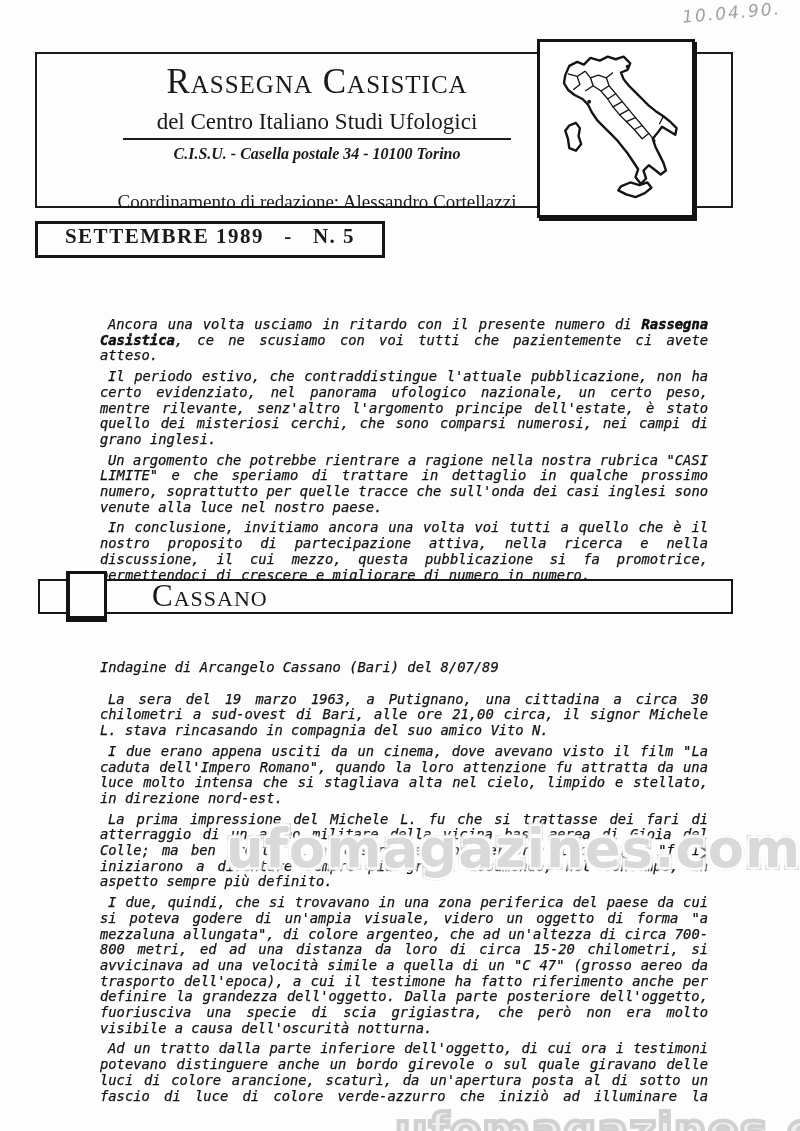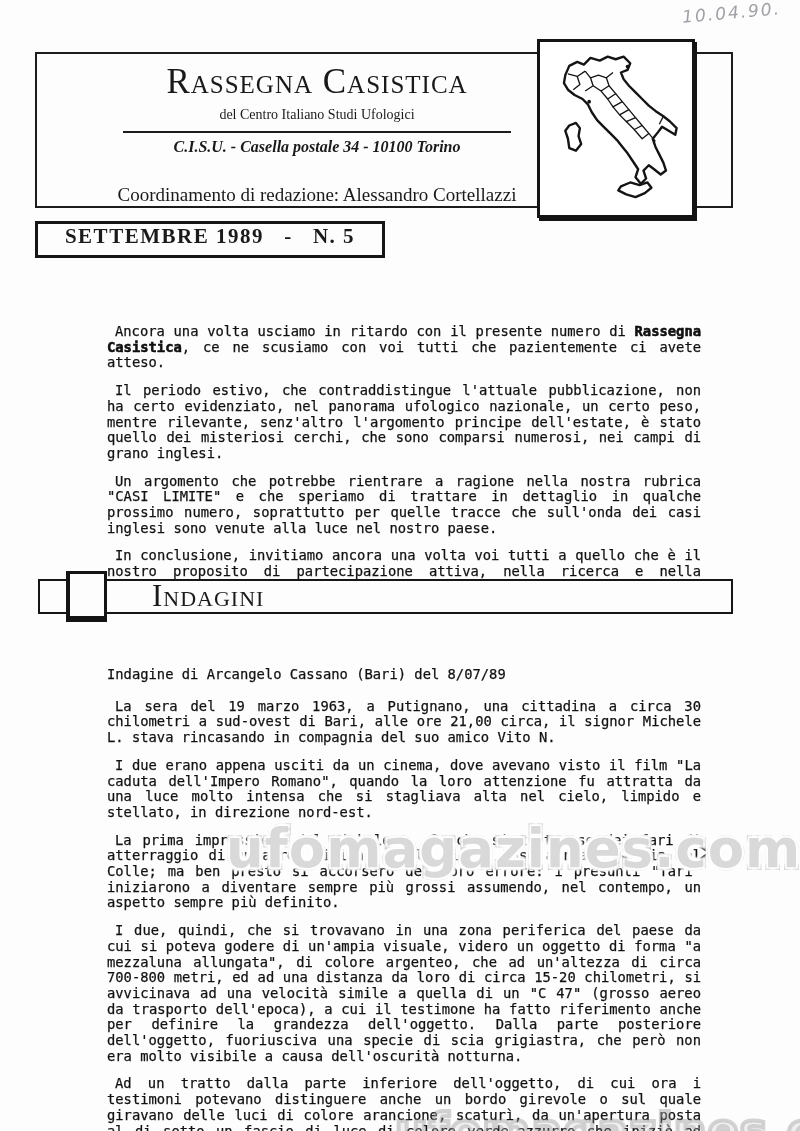--- a/index.html
+++ b/index.html
@@ -20,21 +20,21 @@
     position:absolute;left:35px;top:52px;width:694px;height:152px;
     border:2px solid #1c1c1c;background:#fdfdfd;
   }
   .masthead-inner{
     position:absolute;left:50px;top:8px;width:460px;text-align:center;
   }
   .mag-title{
     font-variant:small-caps;font-size:35px;letter-spacing:1px;
     font-weight:normal;line-height:40px;white-space:nowrap;
   }
-  .mag-sub{font-size:14px;line-height:25px;margin-top:0px;}
+  .mag-sub{font-size:23px;line-height:25px;margin-top:7px;}
   .title-rule{height:0;border-bottom:2px solid #1c1c1c;width:388px;margin:4px auto 5px auto;}
   .cisu{font-size:16px;font-style:italic;font-weight:bold;line-height:18px;}
   .coord{font-size:19px;margin-top:28px;}
   
   .mapbox{
     position:absolute;left:537px;top:39px;width:152px;height:173px;
     background:#fff;border:3px solid #141414;box-shadow:2px 3px 0 #141414;
   }
   .mapbox svg{position:absolute;left:4px;top:4px;}
   
@@ -46,21 +46,21 @@
   .issuebox span{
     font-size:21px;font-weight:bold;letter-spacing:1.5px;white-space:pre;
   }
   
   .mono{
     font-family:"DejaVu Sans Mono", monospace;
     font-size:13.8px;line-height:15.7px;color:#121212;
     -webkit-text-stroke:0.25px #121212;
   }
   .intro{position:absolute;left:95px;top:312px;width:618px;}
-  .intro p, .case p{margin:12px;text-align:justify;text-indent:8px;}
+  .intro p, .case p{margin:5px;text-align:justify;text-indent:8px;font-style:italic;}
   .bold-run{font-weight:bold;-webkit-text-stroke:0.5px #000;}
   
   .sec-bar{
     position:absolute;left:38px;top:579px;width:691px;height:31px;
     border:2px solid #161616;background:#fdfdfd;
   }
   .sec-tab{
     position:absolute;left:66px;top:571px;width:34px;height:42px;
     background:#fdfdfd;border:3px solid #141414;border-bottom-width:6px;border-left-width:4px;
   }
@@ -142,21 +142,21 @@
 
   <div class="intro mono">
     <p><span>Ancora una volta usciamo in ritardo con il presente numero di </span><span class="bold-run">Rassegna Casistica</span><span>, ce ne scusiamo con voi tutti che pazientemente ci avete atteso.</span></p>
     <p>Il periodo estivo, che contraddistingue l'attuale pubblicazione, non ha certo evidenziato, nel panorama ufologico nazionale, un certo peso, mentre rilevante, senz'altro l'argomento principe dell'estate, è stato quello dei misteriosi cerchi, che sono comparsi numerosi, nei campi di grano inglesi.</p>
     <p>Un argomento che potrebbe rientrare a ragione nella nostra rubrica "CASI LIMITE" e che speriamo di trattare in dettaglio in qualche prossimo numero, soprattutto per quelle tracce che sull'onda dei casi inglesi sono venute alla luce nel nostro paese.</p>
     <p>In conclusione, invitiamo ancora una volta voi tutti a quello che è il nostro proposito di partecipazione attiva, nella ricerca e nella discussione, il cui mezzo, questa pubblicazione si fa promotrice, permettendoci di crescere e migliorare di numero in numero.</p>
   </div>
 
   <div class="sec-bar"></div>
   <div class="sec-tab"></div>
-  <div class="sec-title">Indagini</div>
+  <div class="sec-title">Cassano</div>
 
   <div class="case mono">
     <p class="codes">Indagine di Arcangelo Cassano (Bari) del 8/07/89</p>
     <p class="firstp">La sera del 19 marzo 1963, a Putignano, una cittadina a circa 30 chilometri a sud-ovest di Bari, alle ore 21,00 circa, il signor Michele L. stava rincasando in compagnia del suo amico Vito N.</p>
     <p>I due erano appena usciti da un cinema, dove avevano visto il film "La caduta dell'Impero Romano", quando la loro attenzione fu attratta da una luce molto intensa che si stagliava alta nel cielo, limpido e stellato, in direzione nord-est.</p>
     <p>La prima impressione del Michele L. fu che si trattasse dei fari di atterraggio di un aereo militare della vicina base aerea di Gioia del Colle; ma ben presto si accorsero del loro errore: i presunti "fari" iniziarono a diventare sempre più grossi assumendo, nel contempo, un aspetto sempre più definito.</p>
     <p>I due, quindi, che si trovavano in una zona periferica del paese da cui si poteva godere di un'ampia visuale, videro un oggetto di forma "a mezzaluna allungata", di colore argenteo, che ad un'altezza di circa 700-800 metri, ed ad una distanza da loro di circa 15-20 chilometri, si avvicinava ad una velocità simile a quella di un "C 47" (grosso aereo da trasporto dell'epoca), a cui il testimone ha fatto riferimento anche per definire la grandezza dell'oggetto. Dalla parte posteriore dell'oggetto, fuoriusciva una specie di scia grigiastra, che però non era molto visibile a causa dell'oscurità notturna.</p>
     <p class="contp">Ad un tratto dalla parte inferiore dell'oggetto, di cui ora i testimoni potevano distinguere anche un bordo girevole o sul quale giravano delle luci di colore arancione, scaturì, da un'apertura posta al di sotto un fascio di luce di colore verde-azzurro che iniziò ad illuminare la</p>
   </div>
 

